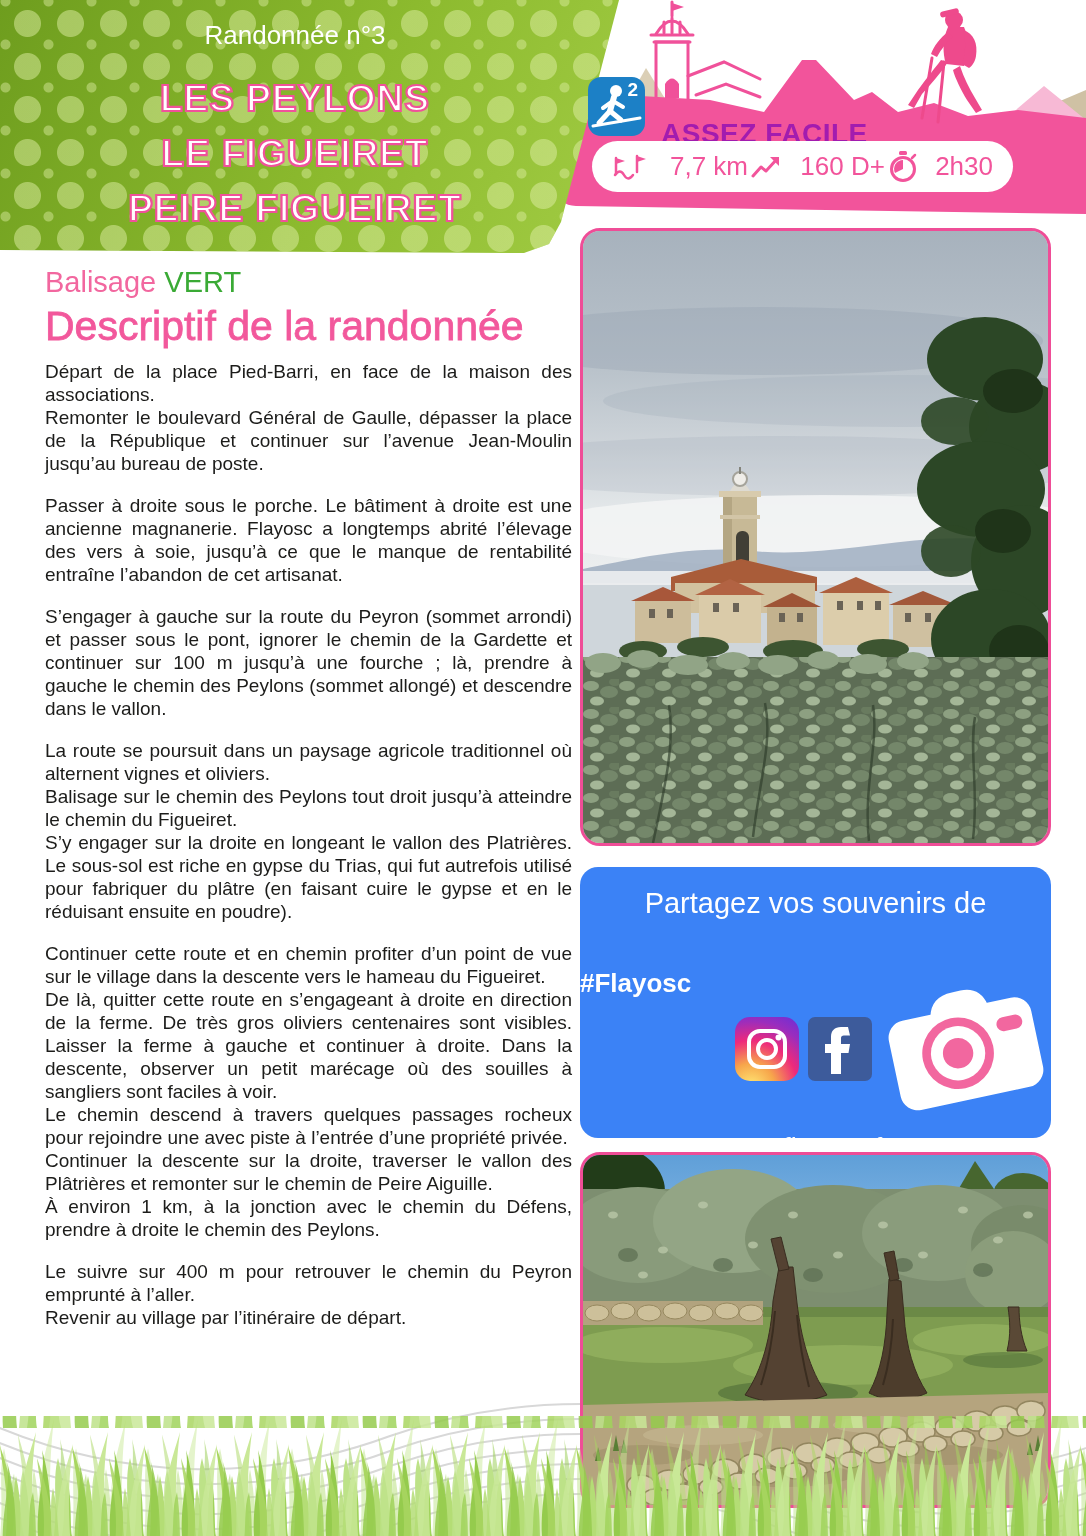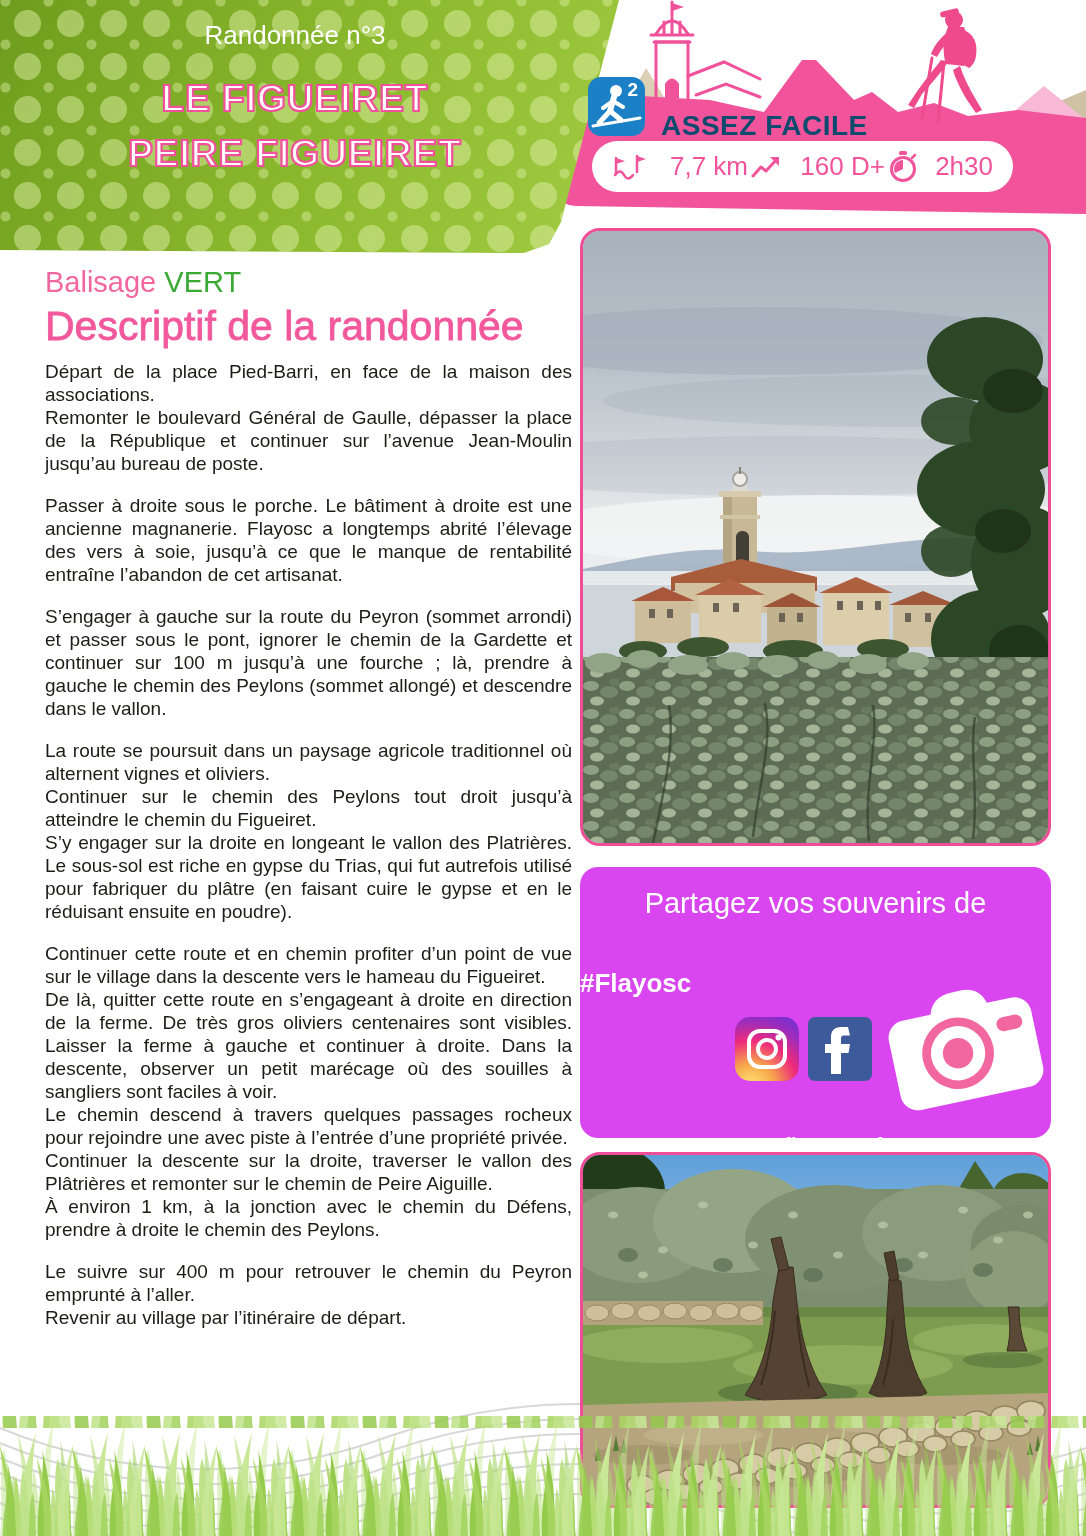--- a/index.html
+++ b/index.html
@@ -16,42 +16,42 @@
     background-size:43px 43px,43px 43px,100% 100%;
     background-position:6px 2px,27px 23px,0 0;
     clip-path:polygon(0 0,619px 0,561px 222px,549px 244px,524px 253px,0 250px);}
   .banner-inner{position:absolute;left:0;top:0;width:590px;text-align:center;color:#fff;}
   .ribbon{margin-top:20px;font-size:26px;}
   .banner-title{margin-top:20px;font-weight:bold;font-size:37px;line-height:55px;
     letter-spacing:1px;color:#fff;-webkit-text-stroke:2.2px #f0519a;}
   .difficulty-badge{position:absolute;left:588px;top:77px;width:57px;height:59px;
     background:#1c80c6;border-radius:13px;}
   .difficulty-badge .level{position:absolute;top:2px;right:7px;color:#fff;font-weight:bold;font-size:19px;}
-  .difficulty-label{position:absolute;left:661px;top:110px;color:#0c4a6e;font-weight:bold;
+  .difficulty-label{position:absolute;left:661px;top:118px;color:#a21caf;font-weight:bold;
     font-size:28px;letter-spacing:.5px;}
   .stats-bar{position:absolute;left:592px;top:141px;width:421px;height:51px;background:#fff;
     border-radius:26px;display:flex;align-items:center;justify-content:space-between;
     padding:0 20px;box-sizing:border-box;color:#f2549b;}
   .stat{display:flex;align-items:center;gap:16px;font-size:26px;}
 
   
   .left-col{position:absolute;left:45px;top:266px;width:527px;}
   .balisage{font-size:29px;color:#f2679f;}
   .bal-value{color:#3aaa35;}
   .desc-heading{margin:4px 0 10px;font-size:41px;color:#f2589c;font-weight:normal;
     -webkit-text-stroke:.8px #f2589c;letter-spacing:0;}
   .para-block{margin-bottom:19px;}
   .para-block p{margin:0;font-size:19px;line-height:23px;text-align:justify;color:#1c1c1a;}
 
   
   .photo{position:absolute;border:3px solid #ef4d97;border-radius:20px;overflow:hidden;background:#cfd6db;}
   .photo svg{display:block;width:100%;height:100%;}
   .photo1{left:580px;top:228px;width:465px;height:612px;}
   .photo2{left:580px;top:1152px;width:465px;height:350px;}
-  .share-box{position:absolute;left:580px;top:867px;width:471px;height:271px;background:#d946ef;
+  .share-box{position:absolute;left:580px;top:867px;width:471px;height:271px;background:#3b82f6;
     border-radius:18px;color:#fff;}
   .share-line1{position:absolute;top:20px;width:100%;text-align:center;font-size:29px;}
   .share-line2{position:absolute;top:61px;width:100%;text-align:center;font-size:29px;}
   .share-hashtag{position:absolute;top:101px;width:100%;text-align:left;font-size:26px;font-weight:bold;}
   .social-row{position:absolute;left:155px;top:150px;display:flex;gap:9px;}
   .insta{width:64px;height:64px;border-radius:15px;
     background:radial-gradient(circle at 25% 110%, #fdd86a 8%, #f7a64b 28%, #ee2a7b 55%, #9b2dbd 78%, #6a2fd8 100%);
     display:flex;align-items:center;justify-content:center;}
   .fb{width:64px;height:64px;border-radius:7px;background:#3d5b9b;display:flex;align-items:center;justify-content:center;}
   .camera{position:absolute;right:10px;top:116px;width:152px;height:122px;transform:rotate(-12deg);}
@@ -100,20 +100,21 @@
       <path d="M398,32 C390,38 384,46 381,54 L387,57 C391,49 397,42 403,37 Z"></path>
       <path d="M398,62 C390,74 381,84 372,94 L364,108 L358,105 L368,90 C376,79 385,68 391,60 Z"></path>
       <path d="M410,66 C414,78 419,88 425,98 L432,110 L426,113 L417,100 C411,90 405,78 403,70 Z"></path>
     </g>
   </svg>
 
   <div class="green-banner">
     <div class="banner-inner">
       <div class="ribbon">Randonnée n°3</div>
       <div class="banner-title">
+        <div>LES PEYLONS</div>
         <div>LE FIGUEIRET</div>
         <div>PEIRE FIGUEIRET</div>
       </div>
     </div>
   </div>
 
   <div class="difficulty-badge">
     <svg viewBox="0 0 57 59" width="57" height="59">
       <line x1="5" y1="49" x2="52" y2="41" stroke="#fff" stroke-width="3" stroke-linecap="round"></line>
       <circle cx="28" cy="14" r="6" fill="#fff"></circle>
@@ -168,21 +169,21 @@
       <p>Remonter le boulevard Général de Gaulle, dépasser la place de la République et continuer sur l’avenue Jean-Moulin jusqu’au bureau de poste.</p>
     </div>
     <div class="para-block">
       <p>Passer à droite sous le porche. Le bâtiment à droite est une ancienne magnanerie. Flayosc a longtemps abrité l’élevage des vers à soie, jusqu’à ce que le manque de rentabilité entraîne l’abandon de cet artisanat.</p>
     </div>
     <div class="para-block">
       <p>S’engager à gauche sur la route du Peyron (sommet arrondi) et passer sous le pont, ignorer le chemin de la Gardette et continuer sur 100 m jusqu’à une fourche ; là, prendre à gauche le chemin des Peylons (sommet allongé) et descendre dans le vallon.</p>
     </div>
     <div class="para-block">
       <p>La route se poursuit dans un paysage agricole traditionnel où alternent vignes et oliviers.</p>
-      <p>Continuer sur le chemin des Peylons tout droit jusqu’à atteindre le chemin du Figueiret.</p>
+      <p>Balisage sur le chemin des Peylons tout droit jusqu’à atteindre le chemin du Figueiret.</p>
       <p>S’y engager sur la droite en longeant le vallon des Platrières. Le sous-sol est riche en gypse du Trias, qui fut autrefois utilisé pour fabriquer du plâtre (en faisant cuire le gypse et en le réduisant ensuite en poudre).</p>
     </div>
     <div class="para-block">
       <p>Continuer cette route et en chemin profiter d’un point de vue sur le village dans la descente vers le hameau du Figueiret.</p>
       <p>De là, quitter cette route en s’engageant à droite en direction de la ferme. De très gros oliviers centenaires sont visibles. Laisser la ferme à gauche et continuer à droite. Dans la descente, observer un petit marécage où des souilles à sangliers sont faciles à voir.</p>
       <p>Le chemin descend à travers quelques passages rocheux pour rejoindre une avec piste à l’entrée d’une propriété privée.</p>
       <p>Continuer la descente sur la droite, traverser le vallon des Plâtrières et remonter sur le chemin de Peire Aiguille.</p>
       <p>À environ 1 km, à la jonction avec le chemin du Défens, prendre à droite le chemin des Peylons.</p>
     </div>
     <div class="para-block">

